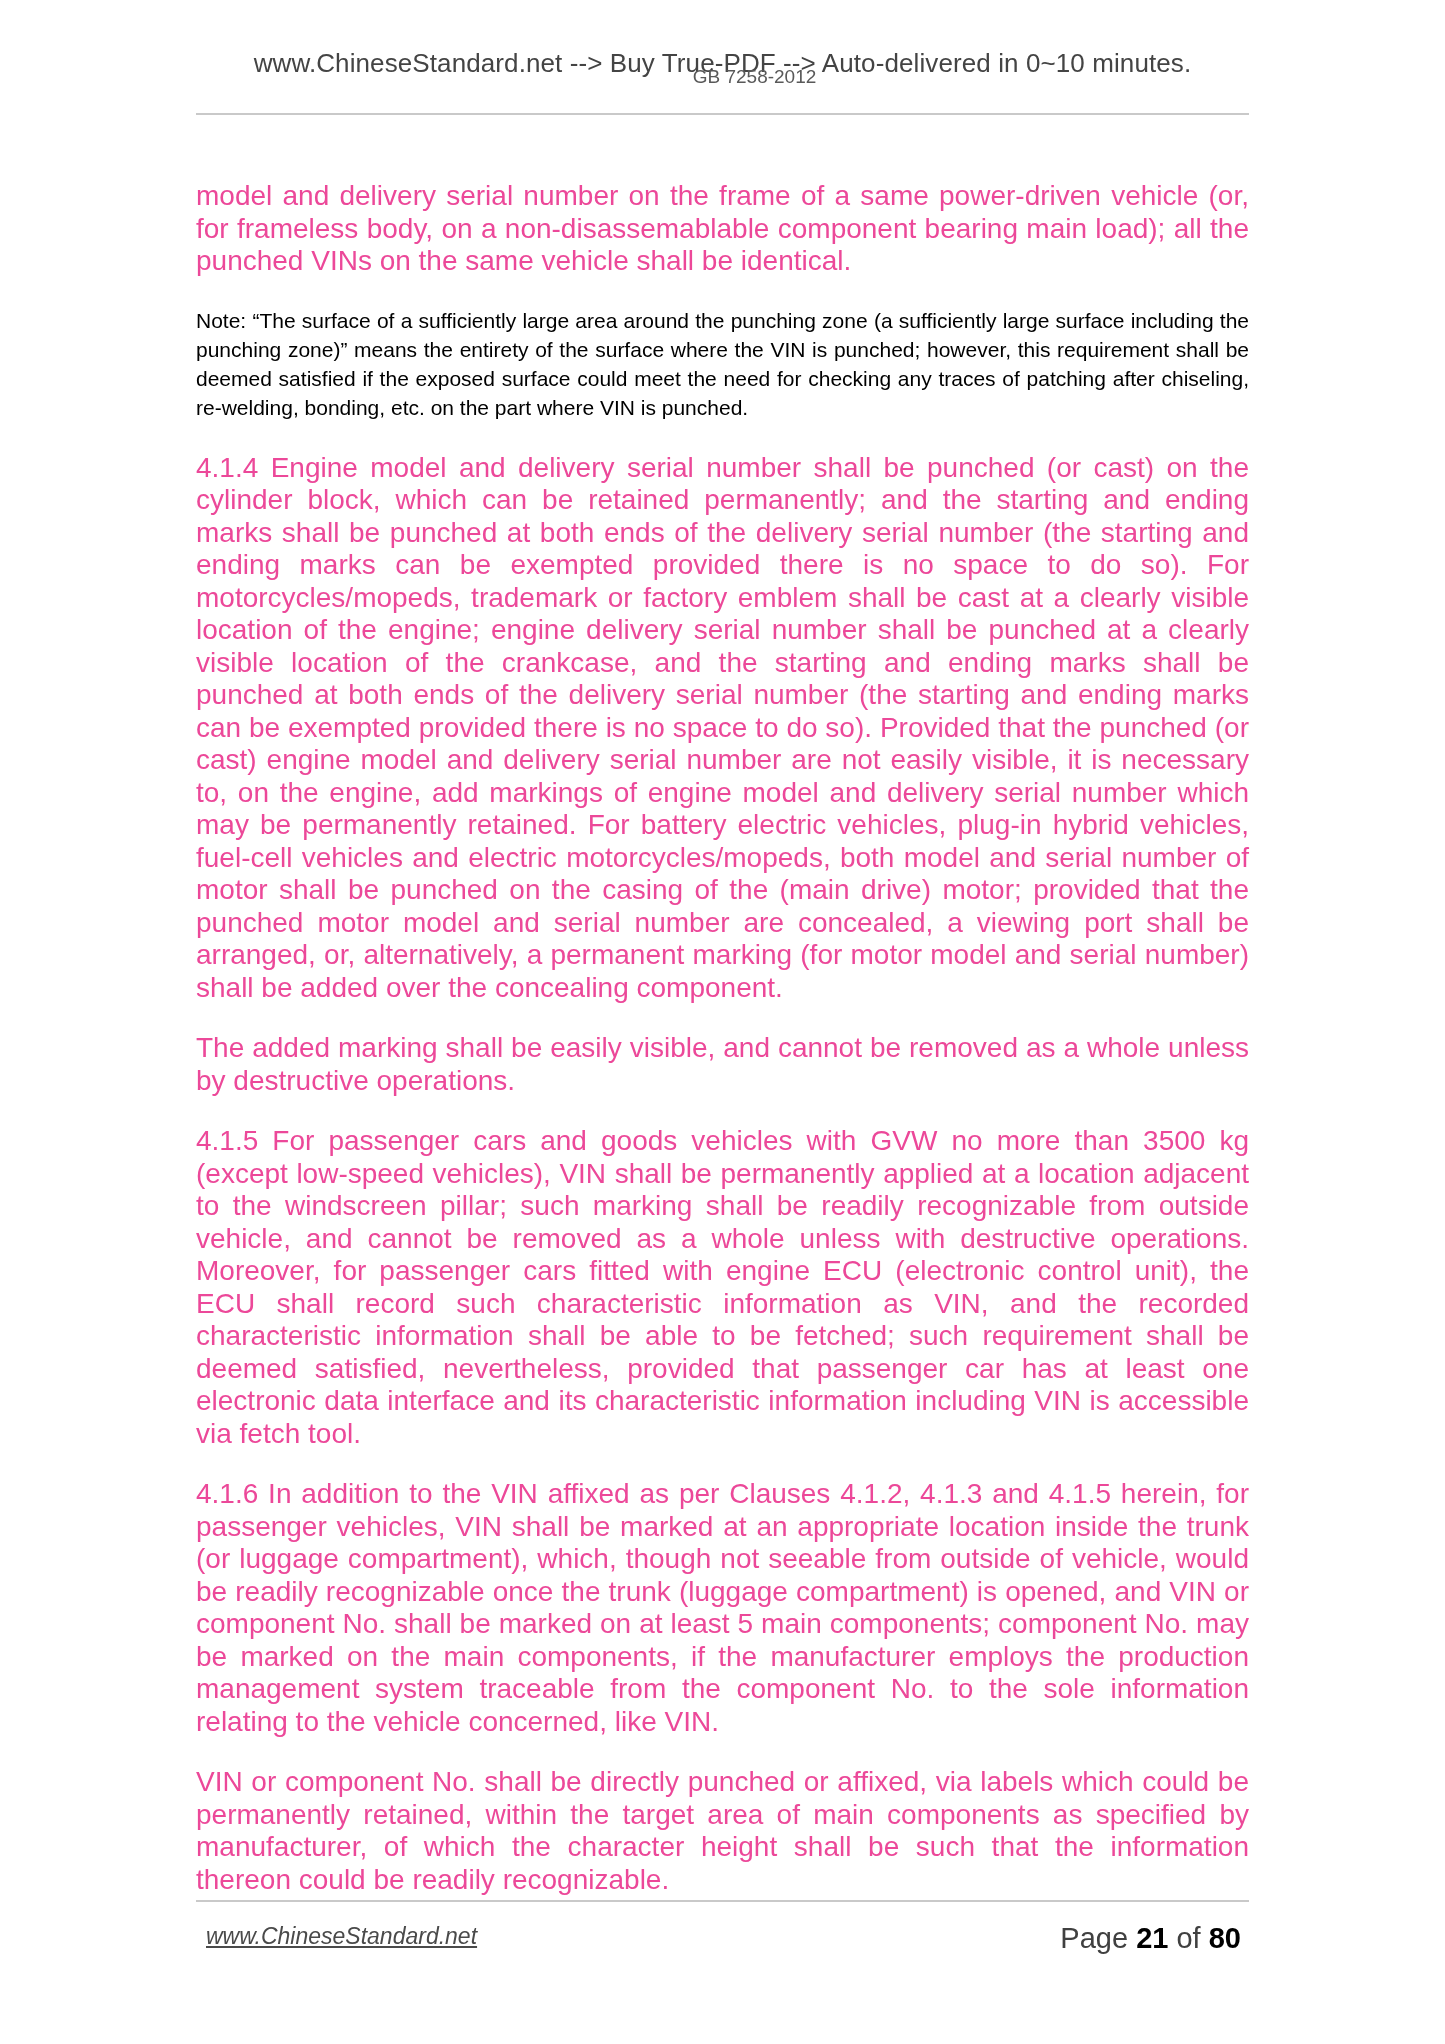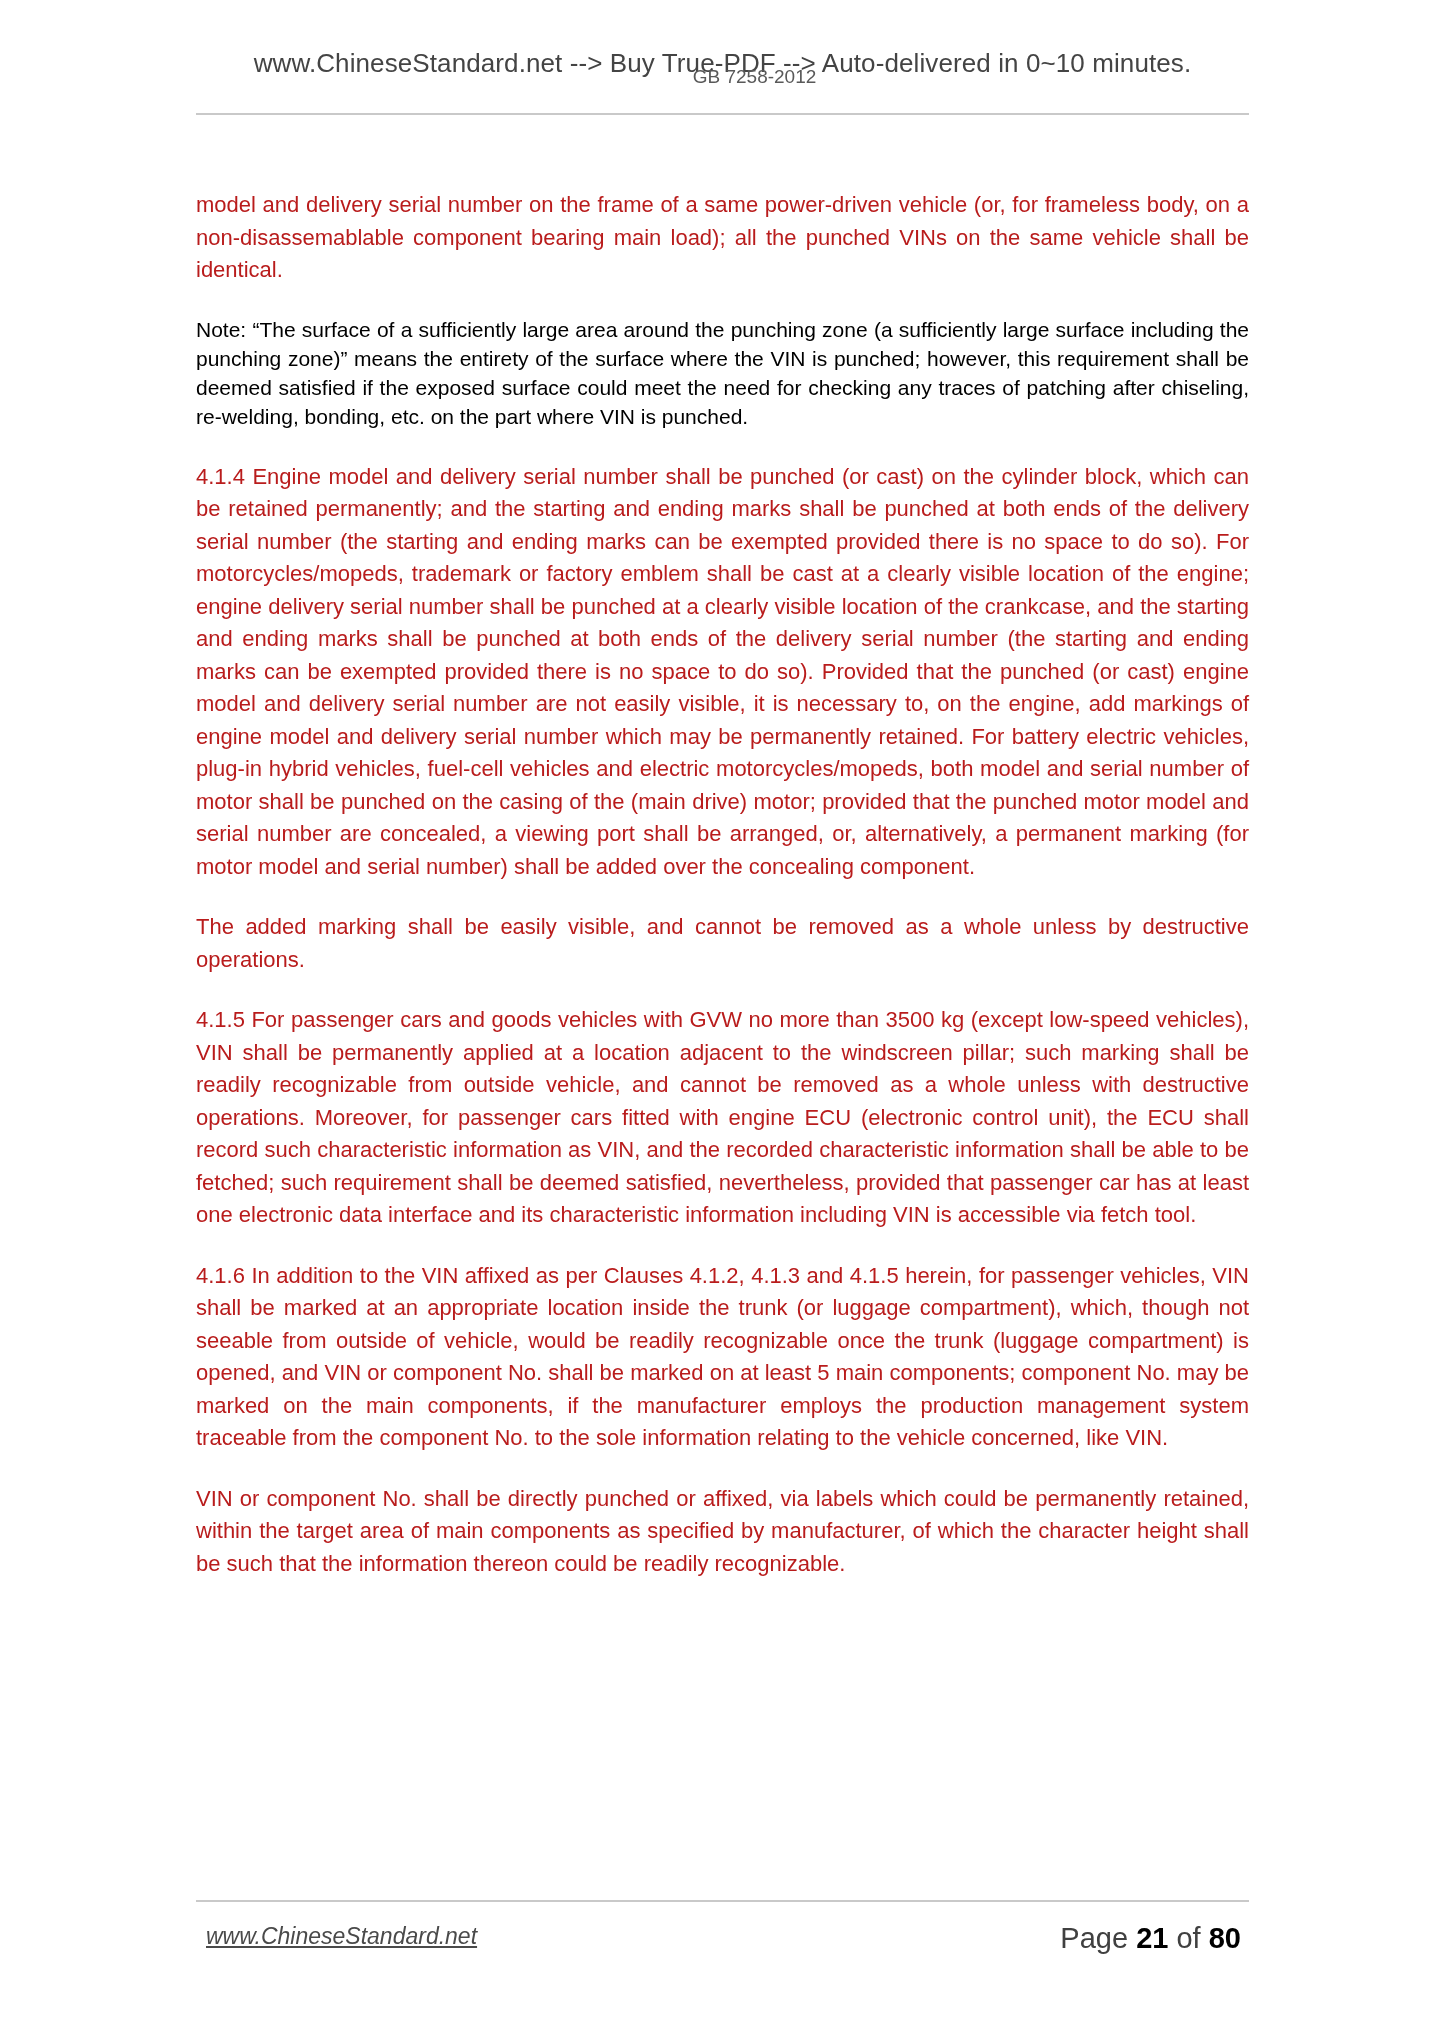--- a/index.html
+++ b/index.html
@@ -62,26 +62,26 @@
 
   
   .content {
     position: absolute;
     left: 196px;
     top: 172px;
     width: 1053px;
   }
 
   p.body-par {
-    margin: 17px 0 28px 0;
-    font-size: 22px;
+    margin: 8px 0 28px 0;
+    font-size: 28px;
     line-height: 32.5px;
     text-align: justify;
     text-justify: inter-word;
-    color: #b91c1c;
+    color: #ec4899;
     hyphens: none;
   }
   p.body-par:last-child {
     margin-bottom: 0;
   }
   p.note-par {
     margin: 17px 0 30px 0;
     font-size: 21px;
     line-height: 29px;
     text-align: justify;

